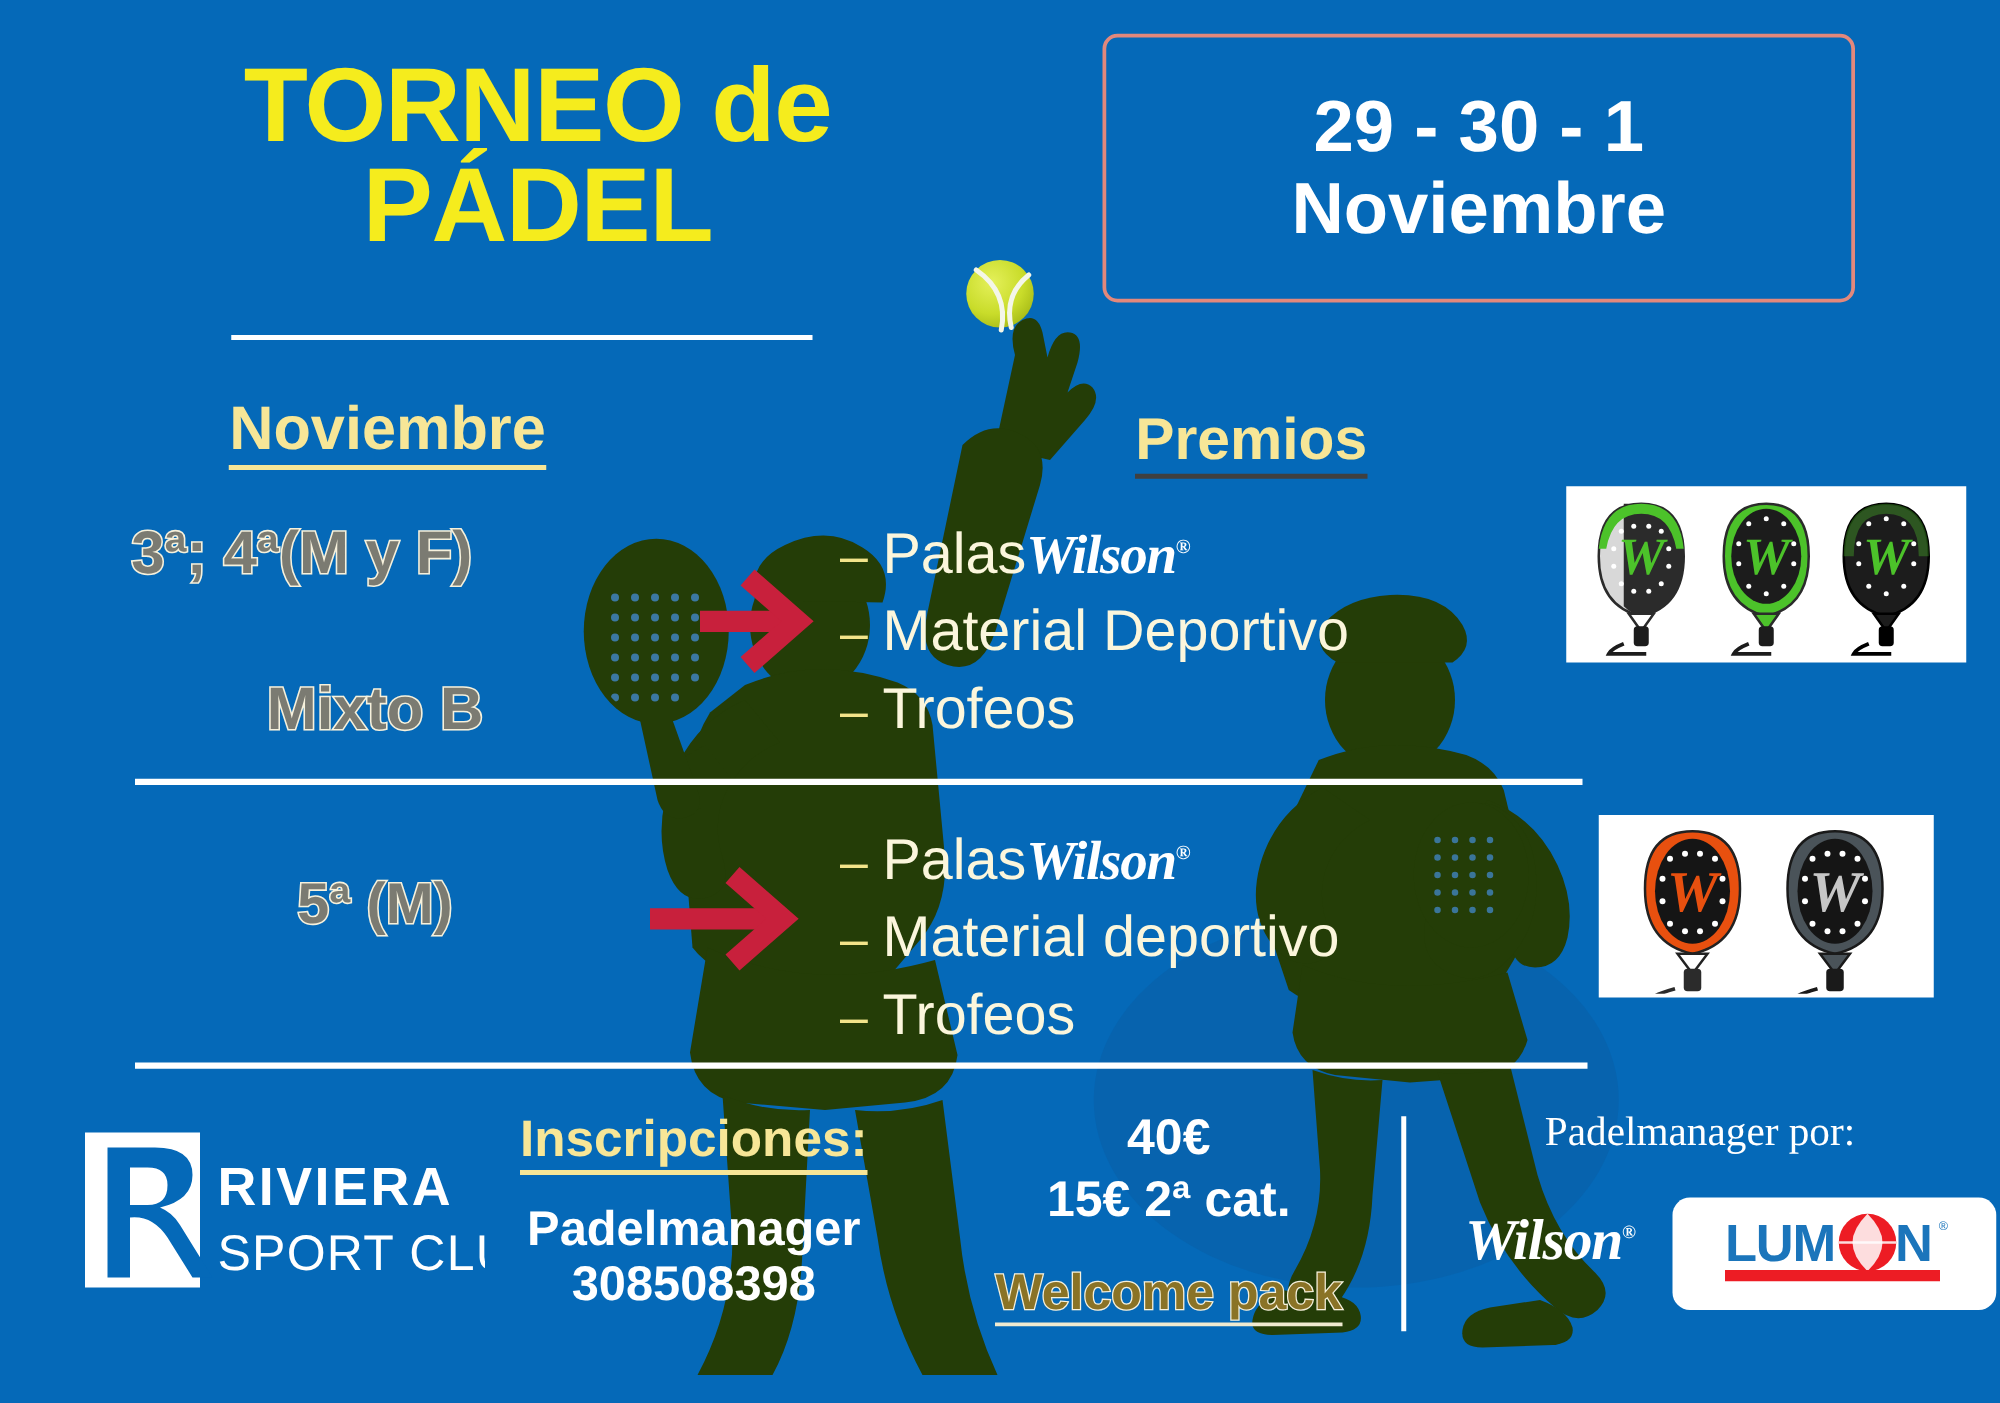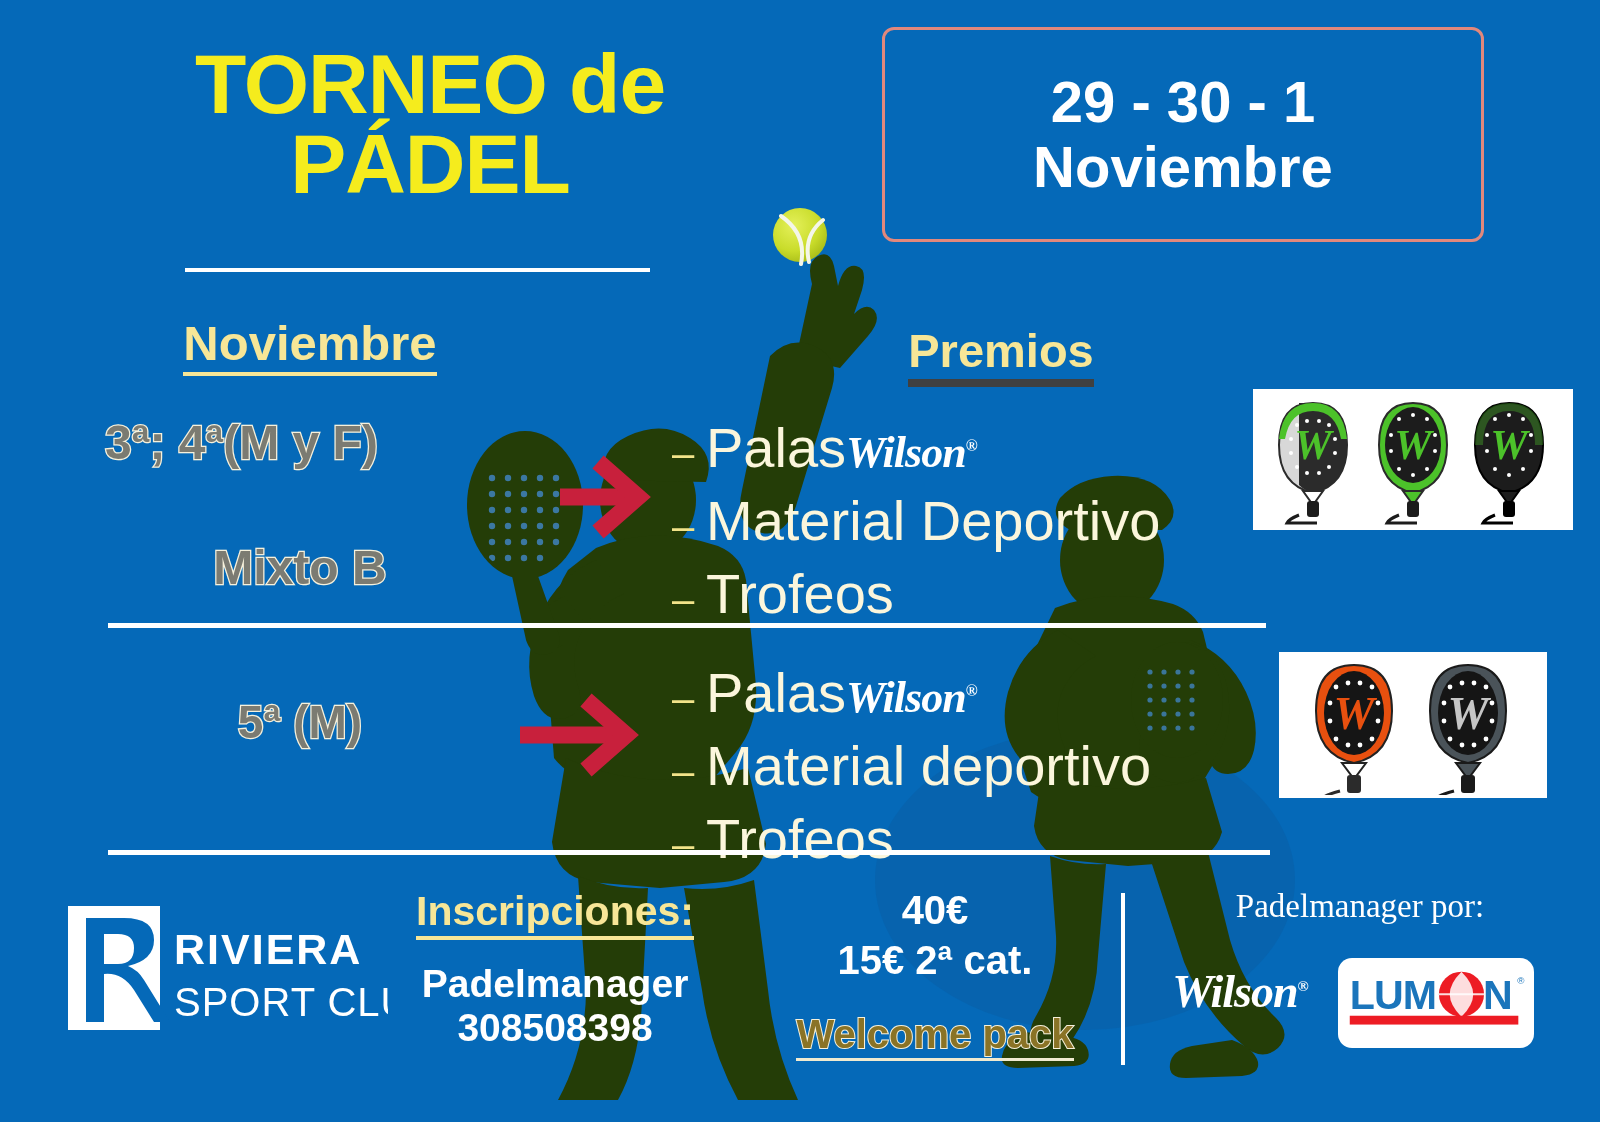--- a/index.html
+++ b/index.html
@@ -66,28 +66,28 @@
   #cat-1 { left:105px; top:415px; width:480px; text-align:left; }
   #cat-2 { left:105px; top:540px; width:390px; text-align:center; }
   #cat-3 { left:105px; top:695px; width:390px; text-align:center; font-size:46px; }
 
   
   #prem-heading {
     left:810px; top:323px; width:370px; text-align:center;
     color:#f7e697; font-size:47px; font-weight:bold;
     z-index:5;
   }
-  #prem-heading span { border-bottom:8px solid #404040; padding-bottom:2px;margin-left:12px; }
+  #prem-heading span { border-bottom:4px solid #404040; padding-bottom:2px;margin-left:12px; }
 
   .prize-block { z-index:5; }
   #prize-block-1 { left:672px; top:415px; width:560px; }
   #prize-block-2 { left:672px; top:660px; width:560px; }
   .prize-row { display:flex; align-items:baseline; margin-bottom:8px; }
   .dash { color:#f2e48a; font-size:40px; width:34px; flex:none; }
-  .prize-text { color:#fbf6dc; font-size:56px; white-space:nowrap; }
+  .prize-text { color:#fbf6dc; font-size:46px; white-space:nowrap; }
   .wilson-script {
     color:#ffffff; font-family:"Liberation Serif", serif;
     font-style:italic; font-weight:bold; font-size:44px;
     letter-spacing:-1px;
   }
   .wilson-script sup { font-size:16px; font-style:normal; }
 
   
   .hrule { background:#ffffff; height:5px; z-index:5; }
   #rule-1 { left:108px; top:623px; width:1158px; }
@@ -138,21 +138,21 @@
   }
   #wilson-sponsor {
     left:1140px; top:965px; width:200px; text-align:center;
     color:#ffffff; font-family:"Liberation Serif", serif;
     font-style:italic; font-weight:bold; font-size:46px;
     letter-spacing:-1px; z-index:5;
   }
   #wilson-sponsor sup { font-size:15px; font-style:normal; }
 
   #lumon-card {
-    left:1338px; top:958px; width:196px; height:90px;
+    left:1338px; top:958px; width:259px; height:90px;
     background:#ffffff; border-radius:14px; z-index:6;
     display:flex; align-items:center; justify-content:center;
   }
 </style>
 </head>
 <body>
 
 <div id="poster">
 
   <svg id="silhouettes" viewBox="0 0 1600 1122">

